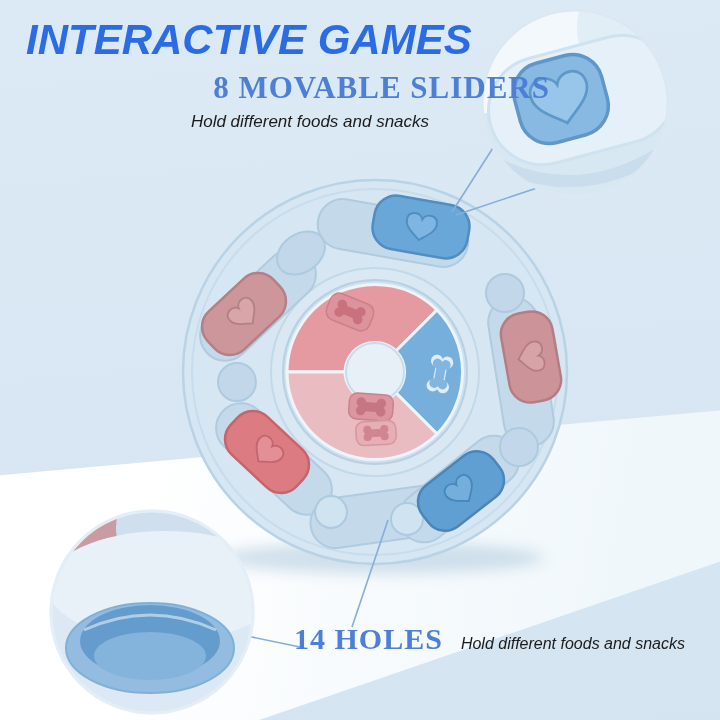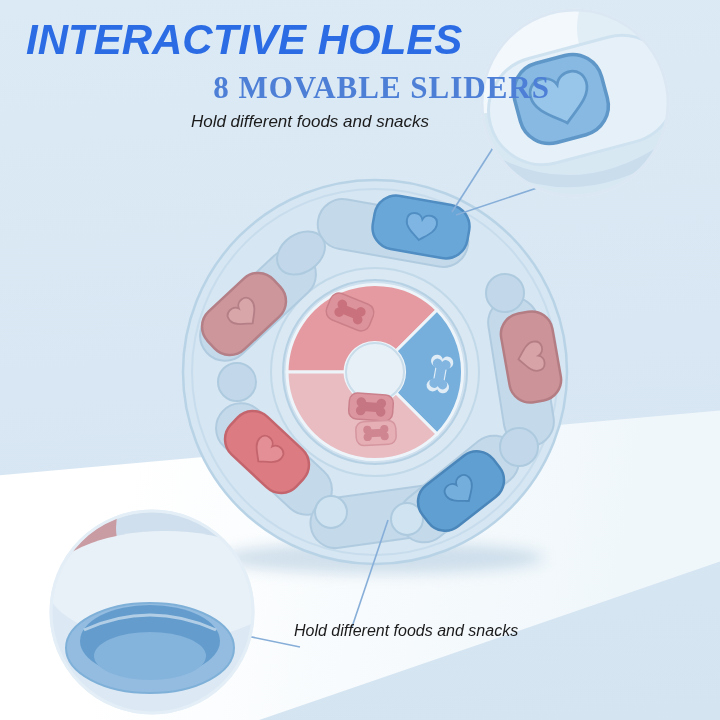--- a/index.html
+++ b/index.html
@@ -159,22 +159,23 @@
         <ellipse cx="150" cy="648" rx="84" ry="45" fill="#93bce0" stroke="#7fb0d8" stroke-width="2"></ellipse>
         <ellipse cx="150" cy="641" rx="70" ry="36" fill="#649dcd"></ellipse>
         <ellipse cx="150" cy="656" rx="56" ry="24" fill="#84b3dc"></ellipse>
         <path d="M84,630 Q150,600 216,630" fill="none" stroke="#ffffff" stroke-width="3" opacity="0.5"></path>
       </g>
       <circle cx="152" cy="612" r="101" fill="none" stroke="#e3eef7" stroke-width="3"></circle>
     </g>
   </svg>
 
   <div class="header">
-    <div class="title">INTERACTIVE HOLES</div>
+    <div class="title">INTERACTIVE GAMES</div>
     <div class="subtitle">8 MOVABLE SLIDERS</div>
     <div class="note">Hold different foods and snacks</div>
   </div>
 
   <div class="footer">
+    <span class="feature">14 HOLES</span>
     <span class="fnote">Hold different foods and snacks</span>
   </div>
 
 </div>
 
 </body></html>

